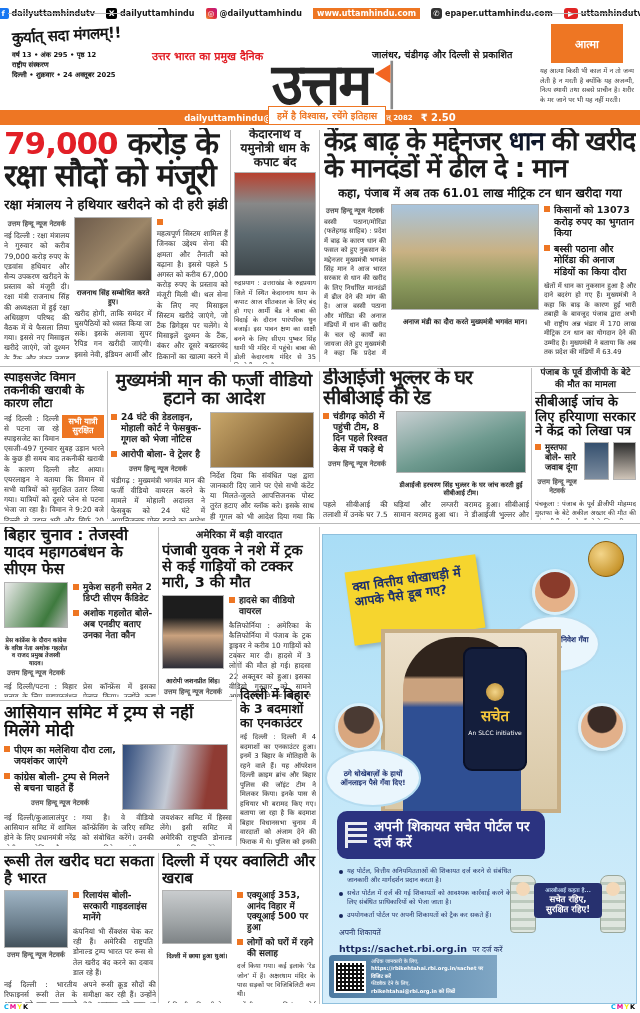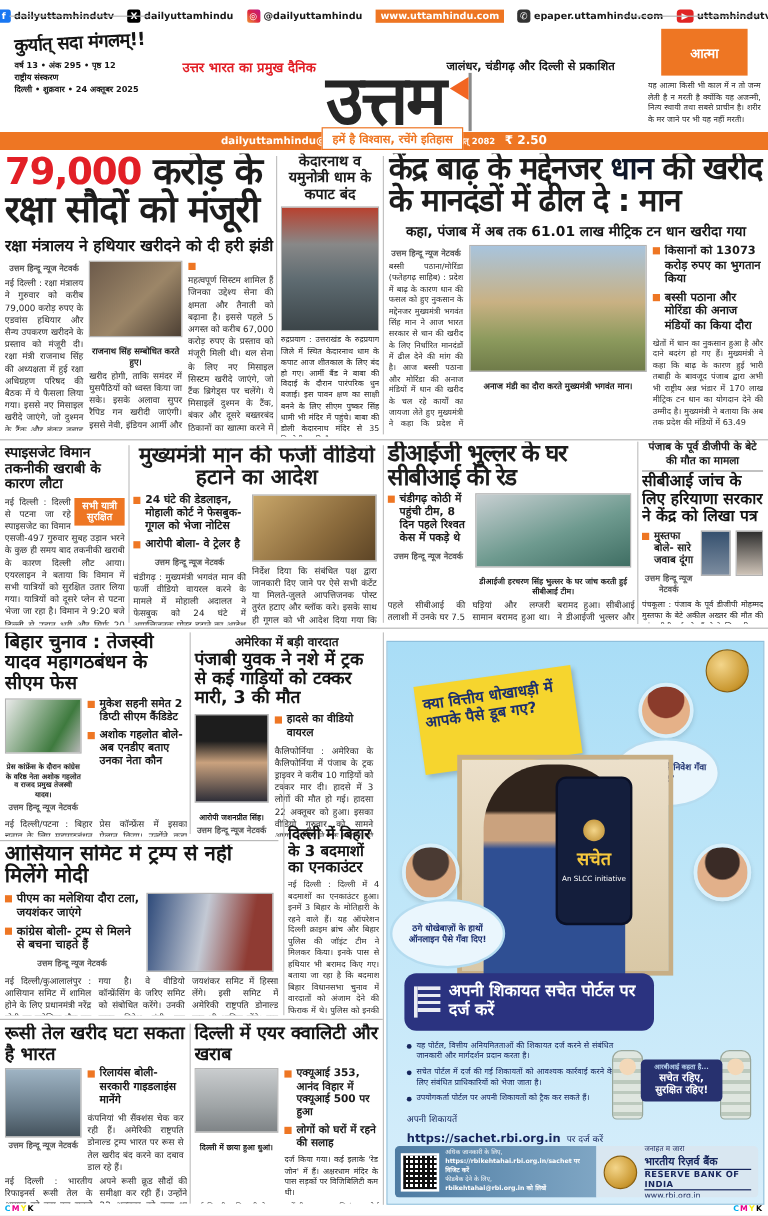--- a/index.html
+++ b/index.html
@@ -432,28 +432,19 @@
     <div class="adstrip">
       <div class="adstrip-l">
         <div class="qr"></div>
         <div class="qrtxt">
           <div>अधिक जानकारी के लिए,</div>
           <div style="font-weight:700">https://rbikehtahai.rbi.org.in/sachet पर विजिट करें</div>
           <div>फीडबैक देने के लिए,</div>
           <div style="font-weight:700">rbikehtahai@rbi.org.in को लिखें</div>
         </div>
       </div>
-      <div class="adstrip-r">
-        <div class="goldseal" style="width:28px;height:28px;flex:0 0 28px"></div>
-        <div>
-          <div style="font-size:6px">जनहित में जारी</div>
-          <div style="font-size:9px;font-weight:800">भारतीय रिज़र्व बैंक</div>
-          <div style="font-size:7px;font-weight:800;letter-spacing:.4px;border-top:1px solid #17265c;border-bottom:1px solid #17265c">RESERVE BANK OF INDIA</div>
-          <div style="font-size:6.5px">www.rbi.org.in</div>
-        </div>
-      </div>
     </div>
   </div>
 
   <div class="cmyk" style="left:4px"><span class="c">C</span><span class="m">M</span><span class="y">Y</span><span class="k">K</span></div>
   <div class="cmyk" style="right:4px"><span class="c">C</span><span class="m">M</span><span class="y">Y</span><span class="k">K</span></div>
 
 </div>
 
 </body></html>

